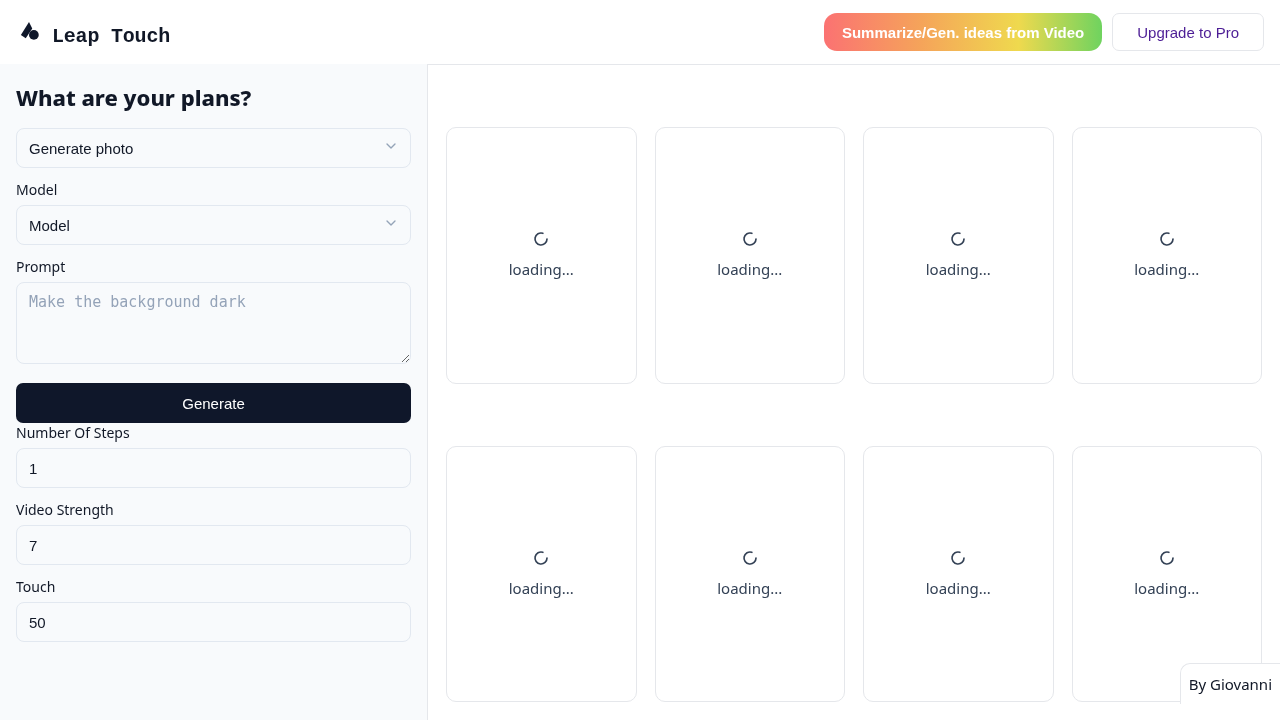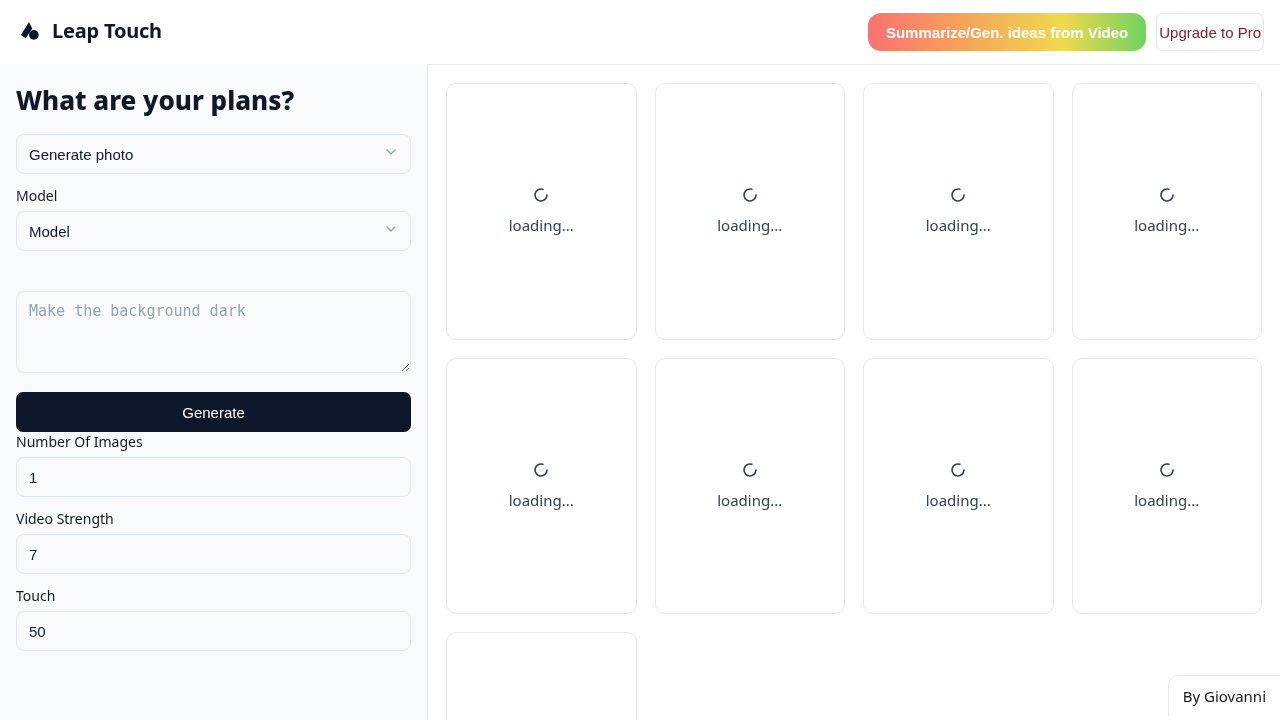--- a/index.html
+++ b/index.html
@@ -1,51 +1,51 @@
 <!DOCTYPE html>
 <html><head>
 <meta charset="utf-8">
 <style>
   * { box-sizing: border-box; margin: 0; padding: 0; }
   html, body { width: 1280px; height: 720px; font-family: ui-sans-serif, system-ui, -apple-system, "Segoe UI", Roboto, sans-serif; background: #fff; color: #111827; overflow: hidden; }
   
   .header { height: 64px; display: flex; align-items: center; justify-content: space-between; padding: 0 16px; background: #fff; }
-  .brand { display: flex; align-items: flex-start; gap: 10px; }
+  .brand { display: flex; align-items: flex-end; gap: 10px; font-family: Liberation Mono, monospace; }
   .brand svg { width: 26px; height: 26px; }
   .brand-name { font-size: 20px; font-weight: 700; letter-spacing: -0.01em; }
   .header-right { display: flex; align-items: center; gap: 10px; }
   .cta-btn { height: 38px; padding: 0 18px; border: none; border-radius: 13px; font-weight: 700; font-size: 15px; color: #fff; cursor: pointer; background: linear-gradient(90deg, #fb7272 0%, #f5a45a 35%, #efd94e 70%, #6fd35f 100%); }
-  .upgrade-btn { height: 38px; padding: 0 2px; background: #fff; border: 1px solid #e5e7eb; border-radius: 7px; font-weight: 500; font-size: 15px; cursor: pointer; color: #7f1d1d; }
+  .upgrade-btn { height: 38px; padding: 0 24px; background: #fff; border: 1px solid #e5e7eb; border-radius: 7px; font-weight: 500; font-size: 15px; cursor: pointer; color: #4c1d95; }
   
   .layout { display: flex; height: calc(720px - 64px); }
   .sidebar { width: 428px; background: #f8fafc; border-right: 1px solid #e5e7eb; padding: 18px 16px; overflow: hidden; }
   .main { flex: 1; border-top: 1px solid #e5e7eb; padding: 18px; position: relative; }
   
-  .plans-heading { font-size: 26px; font-weight: 800; margin-bottom: 16px; }
+  .plans-heading { font-size: 22px; font-weight: 800; margin-bottom: 16px; }
   .form-group { margin-bottom: 12px; }
   .form-label { font-size: 14px; color: #111827; margin-bottom: 6px; display: block; }
   .select-wrap { position: relative; }
   .select-wrap select,
   .input, .textarea, .numinput {
     width: 100%; border: 1px solid #e2e8f0; border-radius: 8px;
     background: #f8fafc; font-size: 15px; color: #111827;
   }
   .select-wrap select { height: 40px; padding: 0 36px 0 12px; appearance: none; cursor: pointer; }
   .select-chevron { position: absolute; right: 12px; top: 50%; transform: translateY(-50%); pointer-events: none; color: #94a3b8; }
-  .textarea { resize: vertical; min-height: 82px; padding: 10px 12px; margin-top: 28px; }
+  .textarea { resize: vertical; min-height: 82px; padding: 10px 12px; }
   .textarea::placeholder { color: #94a3b8; }
   .generate-btn { width: 100%; height: 40px; background: #0f172a; color: #fff; border: none; border-radius: 7px; font-size: 15px; font-weight: 500; cursor: pointer; margin-top: 2px; margin-bottom: 0; }
   .input, .numinput { height: 40px; padding: 0 12px; }
   
   .grid { display: grid; grid-template-columns: repeat(4, 1fr); gap: 18px; }
-  .card { aspect-ratio: 190/256; border: 1px solid #e5e7eb; border-radius: 10px; display: flex; flex-direction: column; align-items: center; justify-content: center; gap: 8px; color: #334155; font-size: 15px; background: #fff; }
+  .card { aspect-ratio: 190/256; border: 1px solid #e5e7eb; border-radius: 10px; display: flex; flex-direction: column; align-items: center; justify-content: center; gap: 8px; color: #334155; font-size: 15px; background: #fff; margin-top: 44px; }
   .spinner { width: 16px; height: 16px; color: #334155; animation: spin 1s linear infinite; }
   @keyframes spin { to { transform: rotate(360deg); } }
   
-  .byline { position: fixed; right: 0; bottom: 4px; background: #fff; border: 1px solid #e5e7eb; border-bottom: none; border-right: none; border-radius: 10px 0 0 0; padding: 10px 14px; font-size: 15px; color: #111827; }
+  .byline { position: fixed; right: 0; bottom: 16px; background: #fff; border: 1px solid #e5e7eb; border-bottom: none; border-right: none; border-radius: 10px 0 0 0; padding: 10px 8px; font-size: 15px; color: #111827; }
 </style>
 </head>
 <body>
 
 <div class="header">
   <div class="brand">
     <span>
       <svg viewBox="0 0 32 32" fill="#0f172a" xmlns="http://www.w3.org/2000/svg">
         <path d="M6 22 L16 6 L20 14 L12 26 Z"></path>
         <circle cx="22" cy="22" r="6"></circle>
@@ -85,28 +85,29 @@
         </select>
         <span class="select-chevron">
           <svg width="16" height="16" viewBox="0 0 24 24" fill="none" stroke="currentColor" stroke-width="2" stroke-linecap="round" stroke-linejoin="round">
               <polyline points="6 9 12 15 18 9"></polyline>
             </svg>
         </span>
       </div>
     </div>
 
     <div class="form-group">
+      <label class="form-label">Prompt</label>
       <textarea class="textarea" placeholder="Make the background dark" style=""></textarea>
     </div>
 
     <button class="generate-btn">Generate</button>
 
 
     <div class="form-group">
-      <label class="form-label">Number Of Images</label>
+      <label class="form-label">Number Of Steps</label>
       <input class="numinput" type="text" value="1" style="">
     </div>
 
     <div class="form-group">
       <label class="form-label">Video Strength</label>
       <input class="numinput" type="text" value="7" style="">
     </div>
 
     <div class="form-group">
       <label class="form-label">Touch</label>

